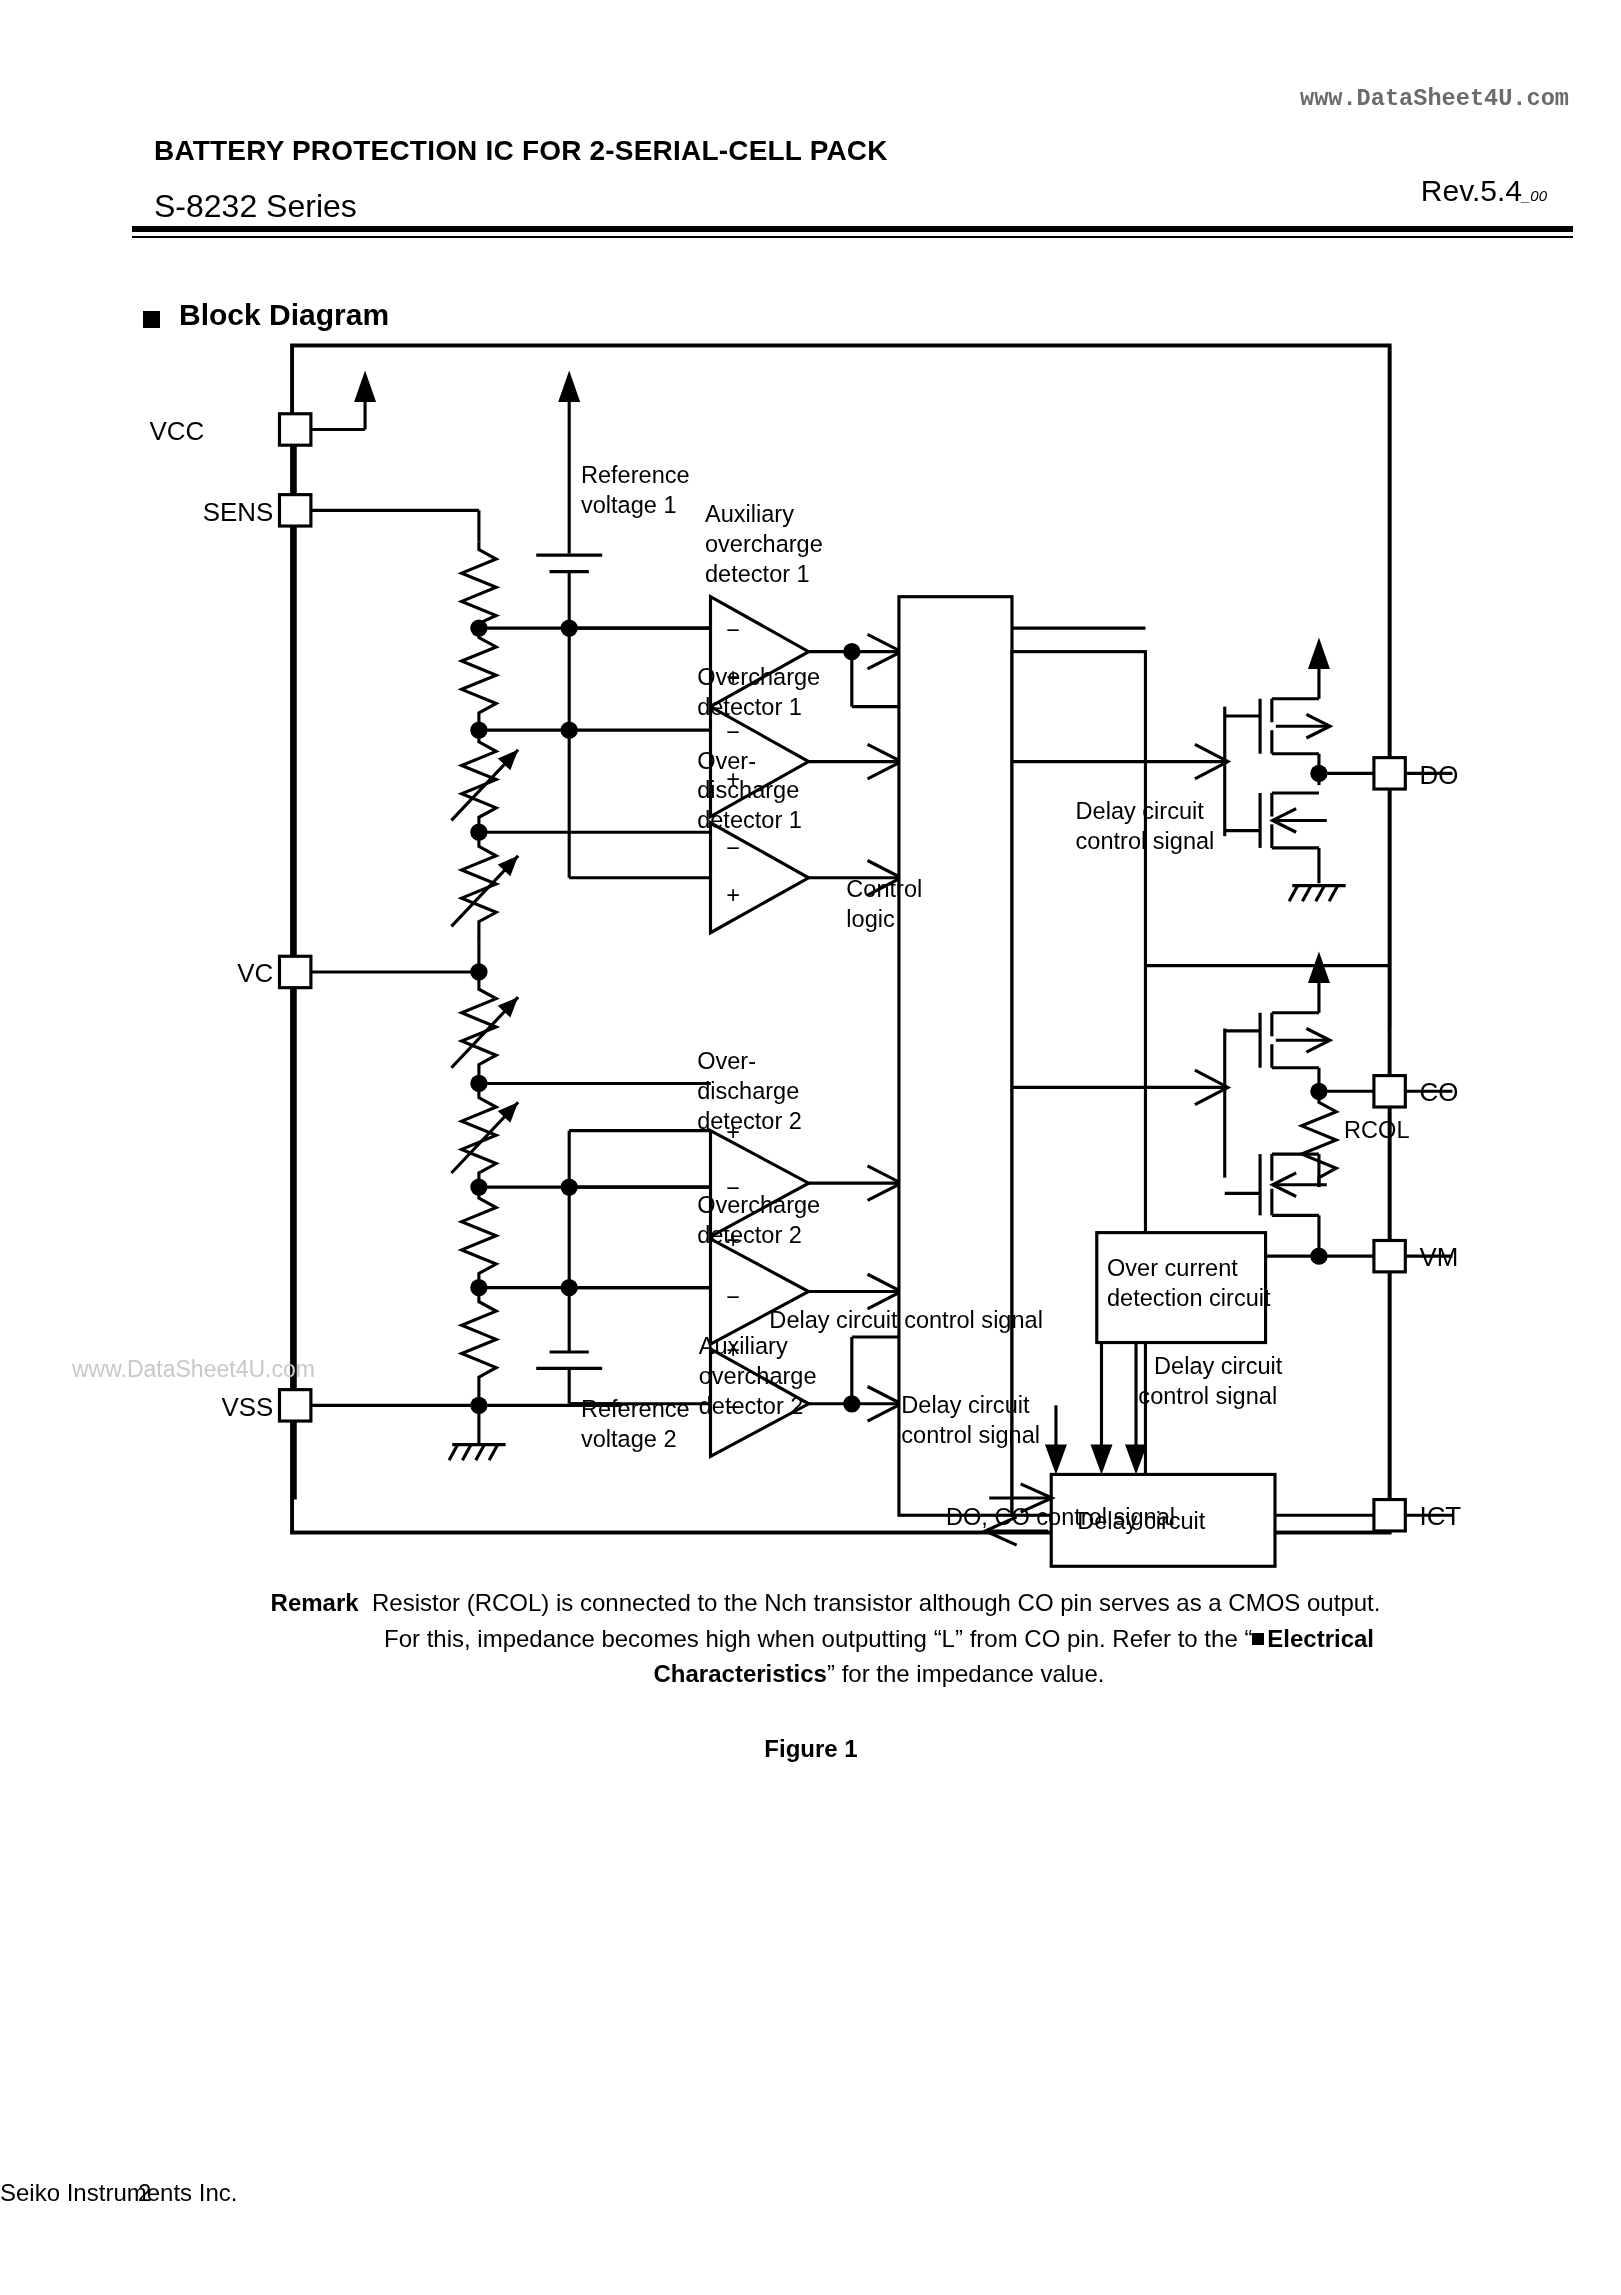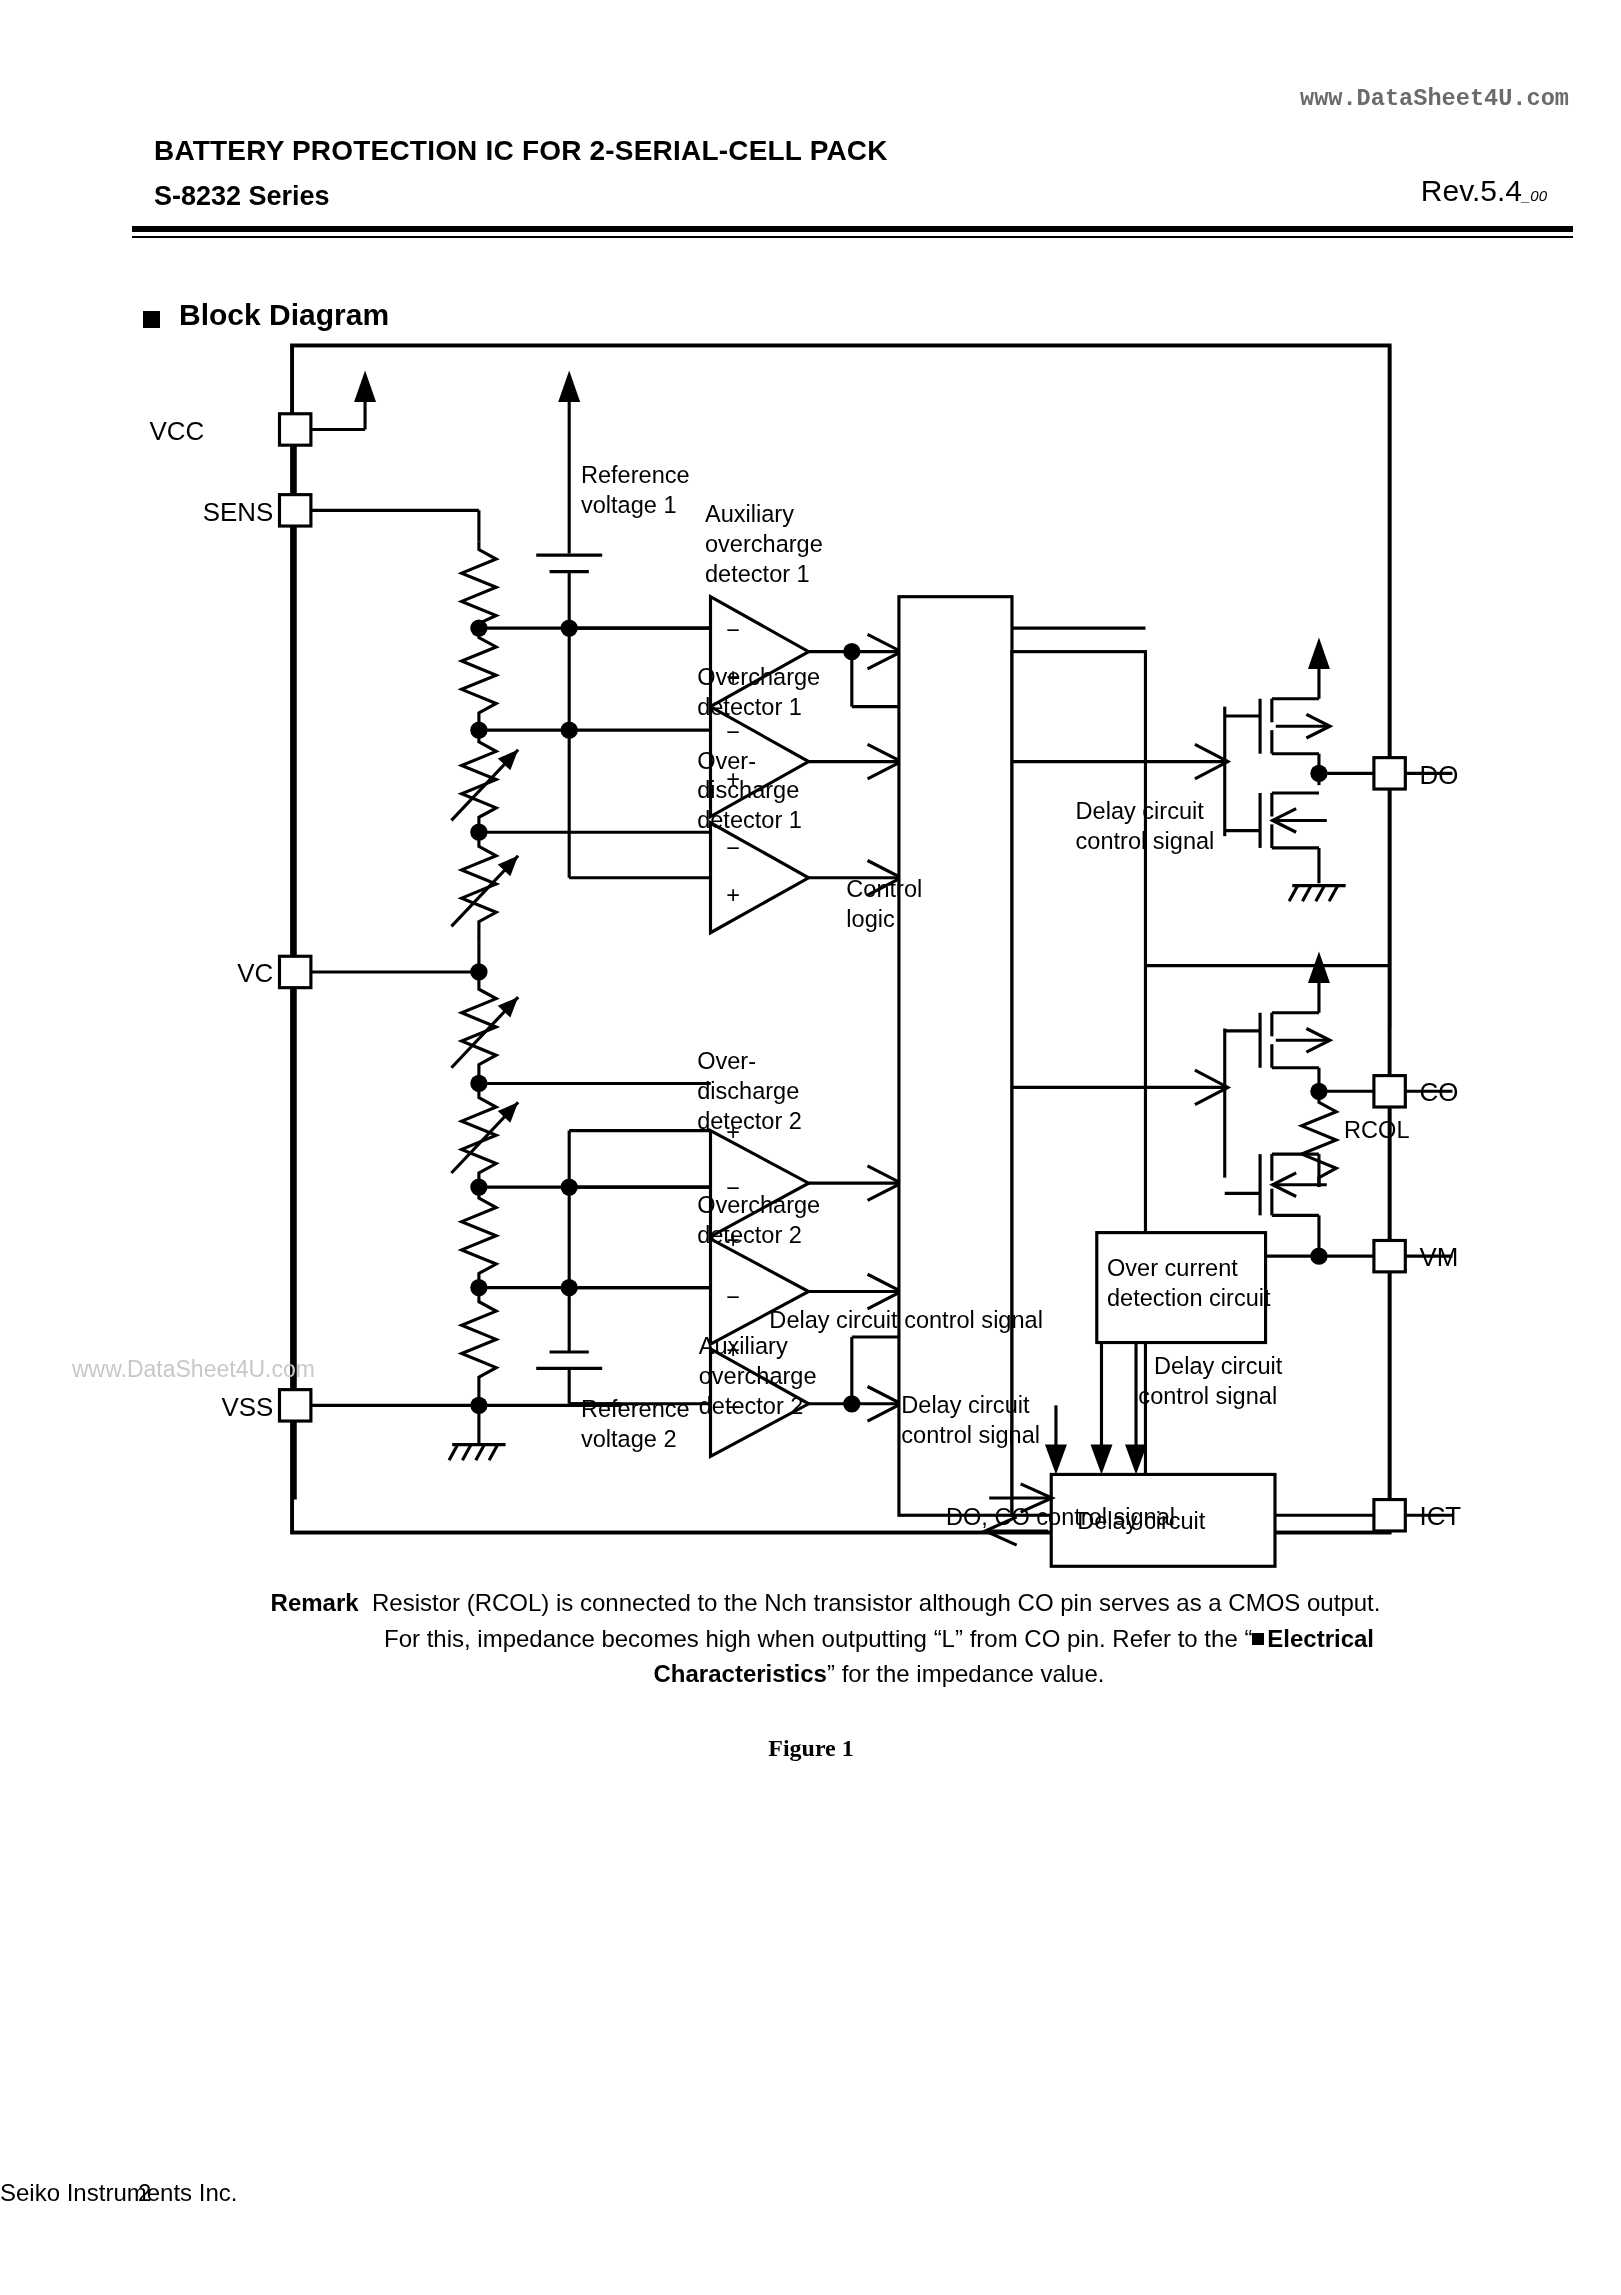--- a/index.html
+++ b/index.html
@@ -18,22 +18,22 @@
     font-family:"Liberation Mono", monospace;
     font-size:23.6px; font-weight:bold; color:#6b6b6b;
     letter-spacing:0px; white-space:nowrap;
   }
   .hdr-title {
     position:absolute; left:154px; top:135px;
     font-size:28px; font-weight:bold; letter-spacing:0.2px;
     white-space:nowrap;
   }
   .hdr-series {
-    position:absolute; left:154px; top:181px;
-    font-size:27px; font-weight:bold; white-space:nowrap;
+    position:absolute; left:154px; top:188px;
+    font-size:32px; font-weight:normal; white-space:nowrap;
   }
   .hdr-rev {
     position:absolute; right:75px; top:174px;
     font-size:30px; white-space:nowrap;
   }
   .hdr-rev .sub { font-size:15px; vertical-align:baseline;font-style:italic; }
   .rule-thick {
     position:absolute; left:132px; right:49px; top:226px;
     height:5.5px; background:#000;
   }
@@ -74,21 +74,21 @@
   .remark .rk-word { font-weight:bold; }
   .remark p { margin:0 0 1.6px 0; }
   .remark .ind { padding-left:107px; text-indent:0; }
   .remark b { font-weight:bold; }
   .sq-inline {
     display:inline-block; width:11.8px; height:11.8px;
     background:#000; vertical-align:middle; margin:0 3.1px 3.1px 0;
   }
   .figcap {
     position:absolute; left:0; right:0; top:1735px;
-    text-align:center; font-size:24px; font-weight:bold;font-family:Liberation Serif, serif;
+    text-align:center; font-size:24px; font-weight:bold;
   }
 
   
   .pg-num {
     position:absolute; left:138px; top:2179px;
     font-size:24px;
   }
   .footer-co {
     position:absolute; left:0; right:0; top:2179px;
     font-size:24px;

